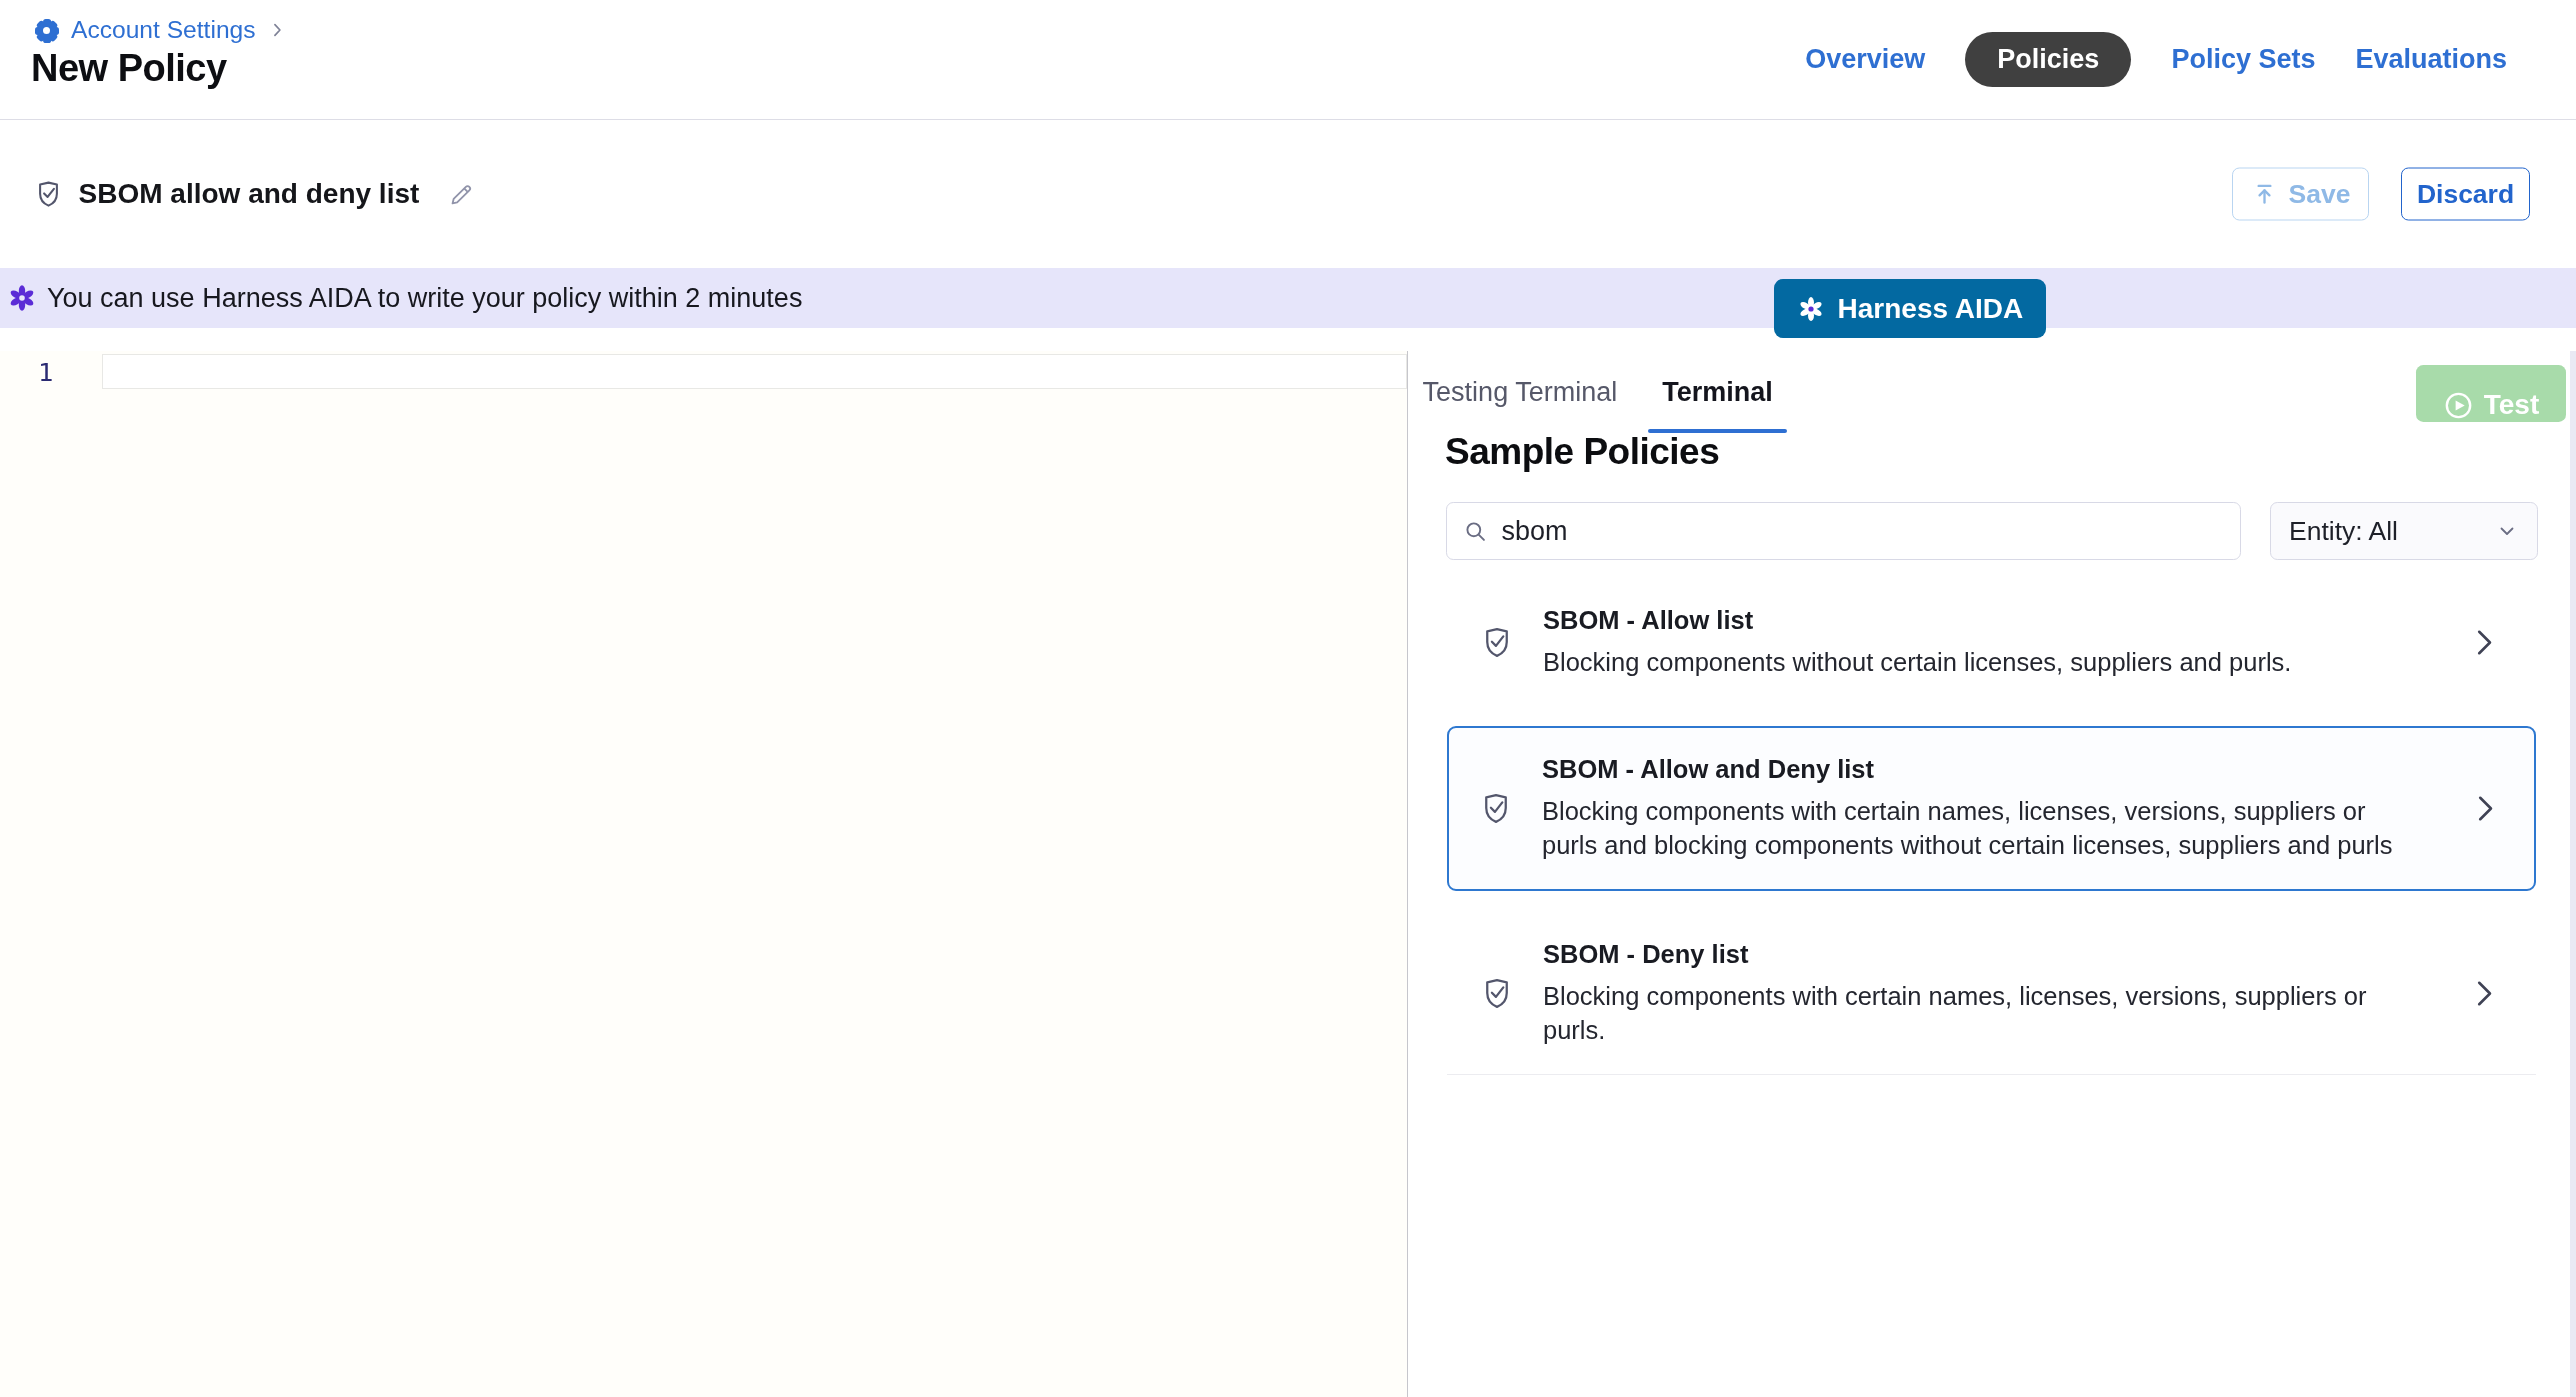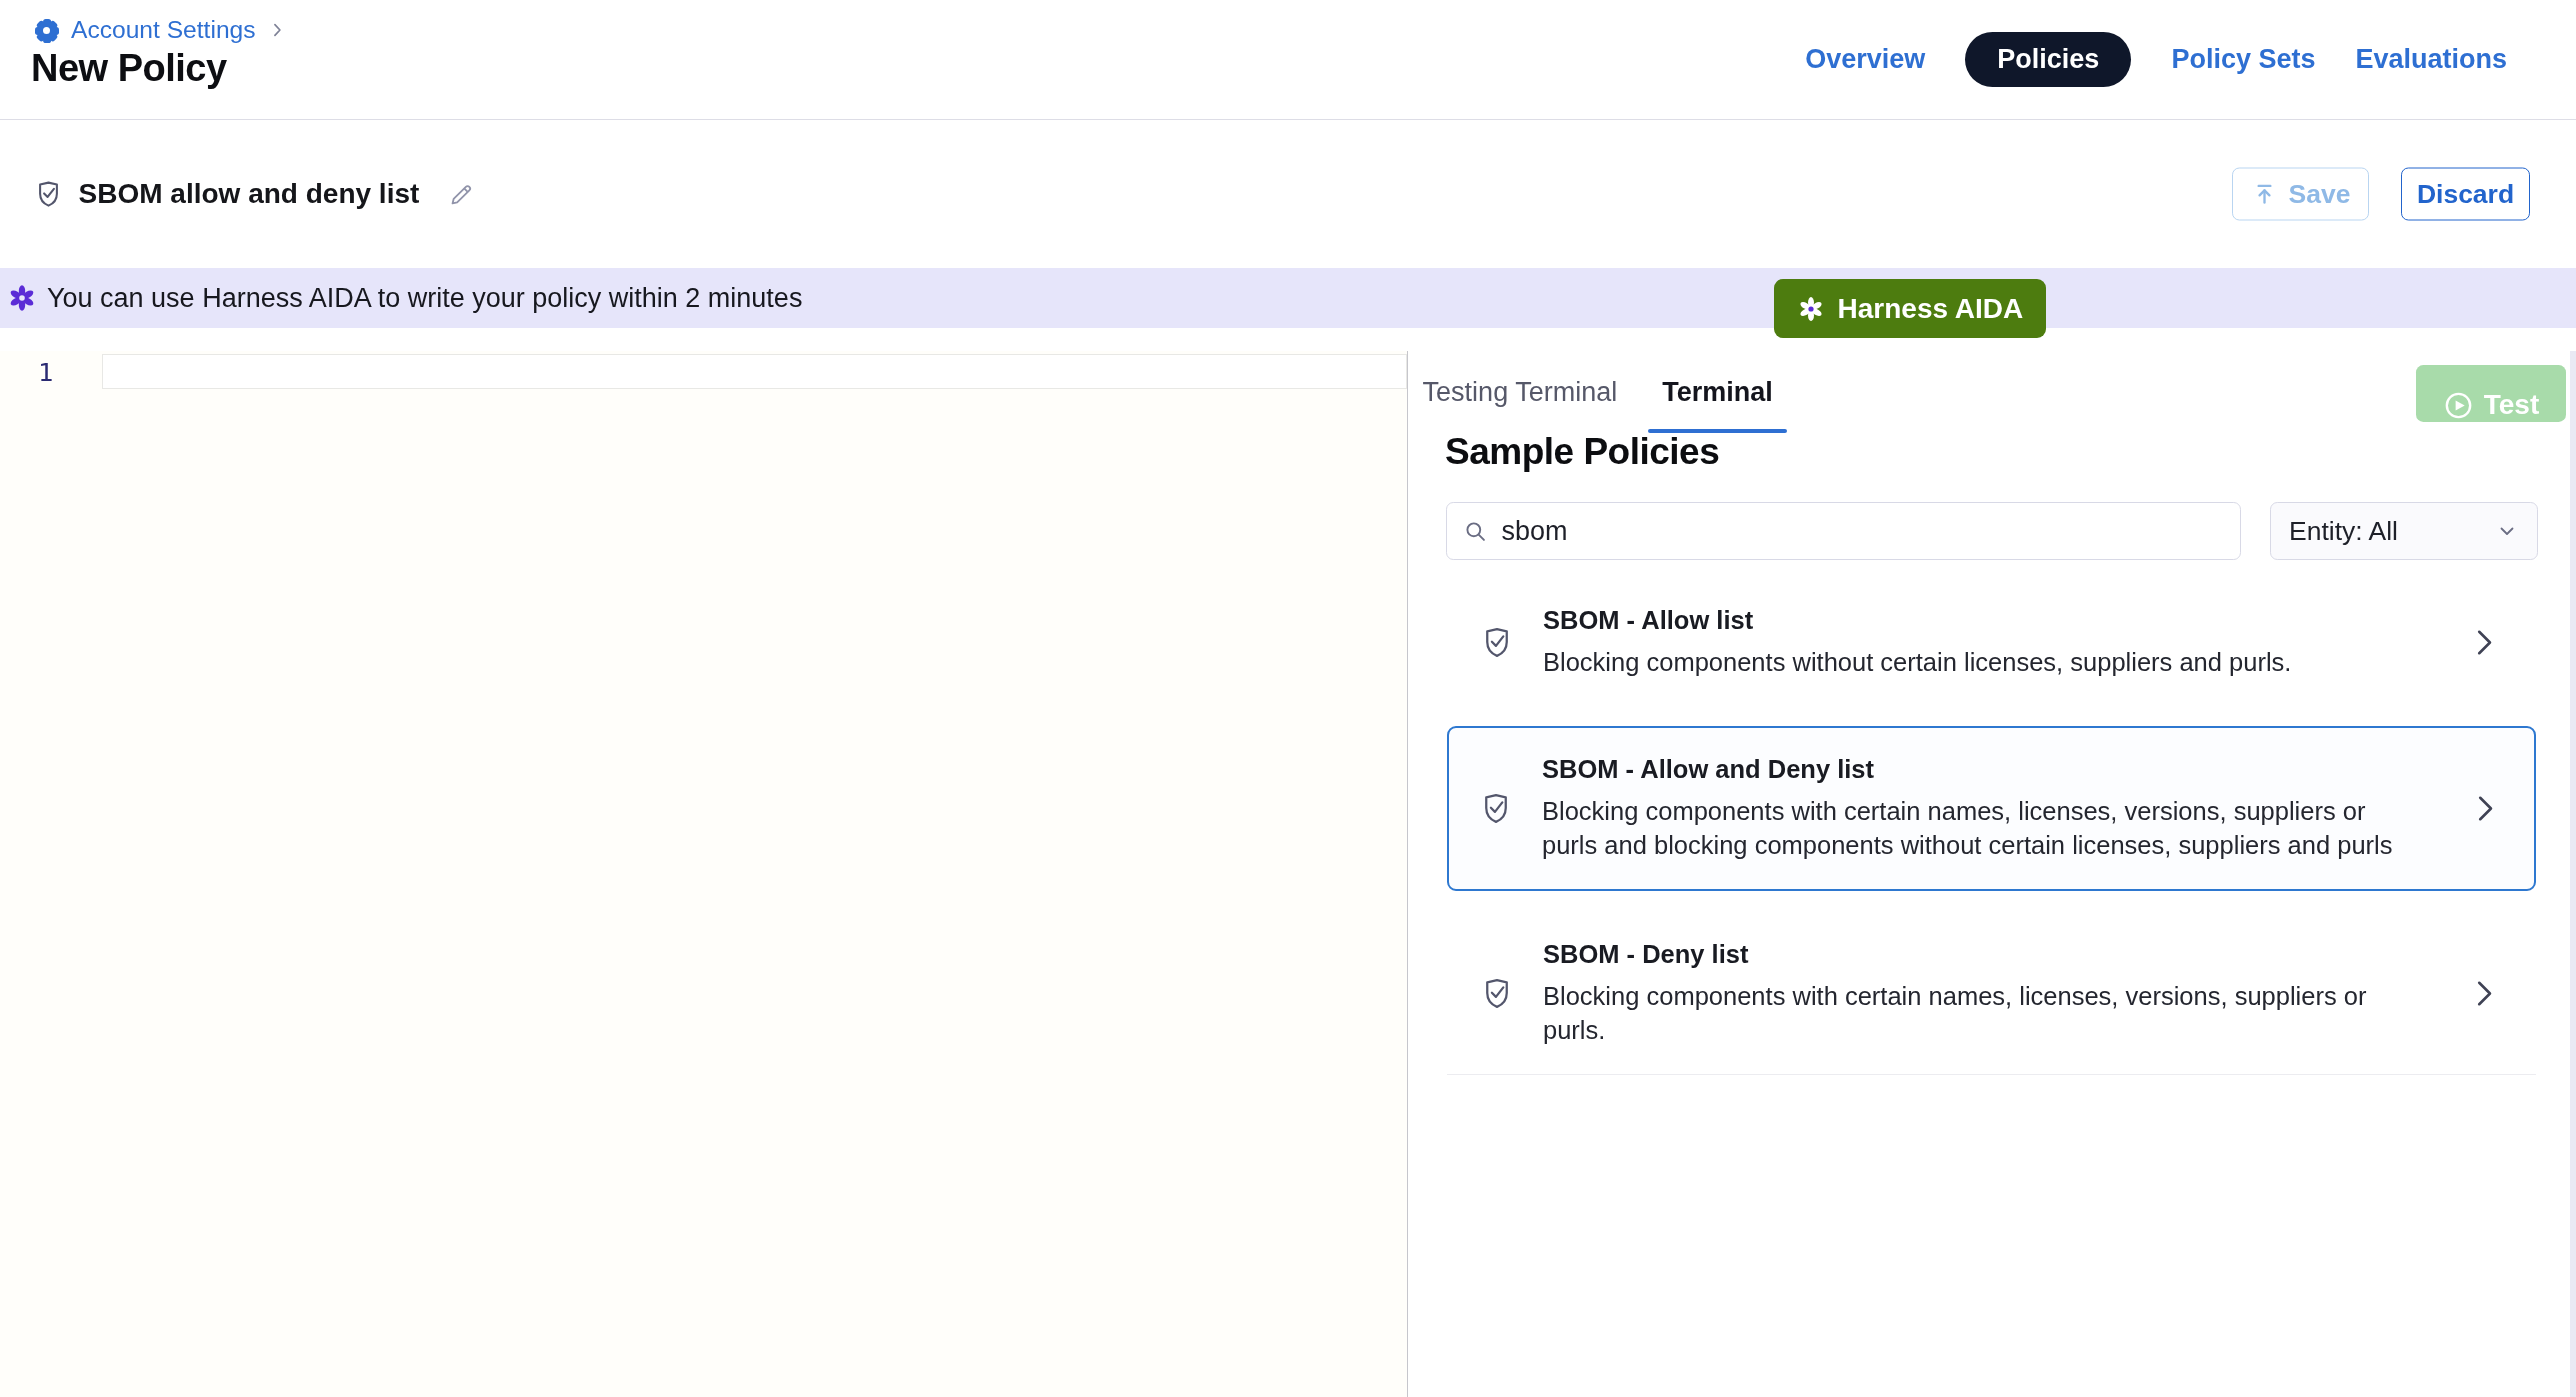--- a/index.html
+++ b/index.html
@@ -13,38 +13,38 @@
   .gear{position:relative;width:27px;height:27px;display:inline-block;flex:none;}
   .gear i{position:absolute;left:1.8px;top:10px;width:24px;height:8.2px;background:#2e6fd2;border-radius:2.7px;}
   .gear i:nth-child(2){transform:rotate(45deg);}
   .gear i:nth-child(3){transform:rotate(90deg);}
   .gear i:nth-child(4){transform:rotate(135deg);}
   .gear .hub{position:absolute;left:4.6px;top:4.6px;width:18px;height:18px;background:#2e6fd2;border-radius:50%;}
   .gear .hole{position:absolute;left:10px;top:10px;width:7.3px;height:7.3px;background:#fff;border-radius:50%;}
   .page-title{position:absolute;left:31px;top:47px;margin:0;font-size:38px;font-weight:700;color:#0d0e12;letter-spacing:-0.5px;}
   .top-tabs{position:absolute;top:0;right:69px;height:119px;display:flex;align-items:center;gap:40px;}
   .top-tab{font-size:27px;font-weight:600;color:#2e6fd2;text-decoration:none;cursor:pointer;}
-  .top-tab.active{background:#0f172a;color:#fff;padding:12px 32px;border-radius:36px;}
+  .top-tab.active{background:#404040;color:#fff;padding:12px 32px;border-radius:36px;}
 
   
   .policy-bar{position:absolute;top:120px;left:0;right:0;height:148px;background:#fff;}
   .policy-name-group{position:absolute;left:33px;top:50%;transform:translateY(-50%);display:flex;align-items:center;gap:14.6px;}
   .policy-name{margin:0;font-size:28px;font-weight:700;color:#15161a;}
   .name-shield{color:#53566c;display:flex;}
   .pencil{margin-left:12.8px;display:flex;cursor:pointer;}
   .actions{position:absolute;right:46px;top:50%;transform:translateY(-50%);display:flex;gap:32px;}
   .btn{height:53px;border-radius:7.3px;font-size:26.5px;font-weight:700;display:flex;align-items:center;justify-content:center;background:#fff;box-sizing:border-box;font-family:inherit;cursor:pointer;}
   .btn.save{width:137px;border:1.8px solid #b9d5f1;color:#8fb9e6;gap:11px;}
   .btn.discard{width:129px;border:1.8px solid #2264cc;color:#2264cc;}
 
   
   .aida-banner{position:absolute;top:268px;left:0;right:0;height:60px;background:#e6e5fa;}
   .banner-icon{position:absolute;left:7.3px;top:50%;transform:translateY(-50%);color:#5b2cd6;display:flex;}
   .banner-msg{position:absolute;left:47px;top:50%;transform:translateY(-50%);margin:0;font-size:27px;color:#17181f;}
-  .aida-btn{position:absolute;left:1774px;top:11px;width:272px;height:59px;border:none;border-radius:9px;background:#4d7c0f;color:#fff;font-size:28px;font-weight:700;font-family:inherit;display:flex;align-items:center;justify-content:center;gap:12.8px;cursor:pointer;}
+  .aida-btn{position:absolute;left:1774px;top:11px;width:272px;height:59px;border:none;border-radius:9px;background:#0369a1;color:#fff;font-size:28px;font-weight:700;font-family:inherit;display:flex;align-items:center;justify-content:center;gap:12.8px;cursor:pointer;}
 
   
   .workspace{position:absolute;top:351px;left:0;right:0;bottom:0;display:flex;}
   .editor{flex:none;width:1407px;background:#fffefa;border-right:1.8px solid #c6c6cc;position:relative;}
   .current-line{position:absolute;top:2.7px;left:102px;right:0;height:35px;background:#ffffff;border:0.9px solid #e8e8e5;box-sizing:border-box;}
   .line-no{position:absolute;top:6.4px;left:38px;font-family:"DejaVu Sans Mono",monospace;font-size:25.5px;color:#2b2b72;}
 
   .panel{flex:1;position:relative;background:#fff;}
   .panel-tabs{position:absolute;top:25.5px;left:14.6px;display:flex;gap:45px;font-size:27px;}
   .ptab{color:#565869;cursor:pointer;}

